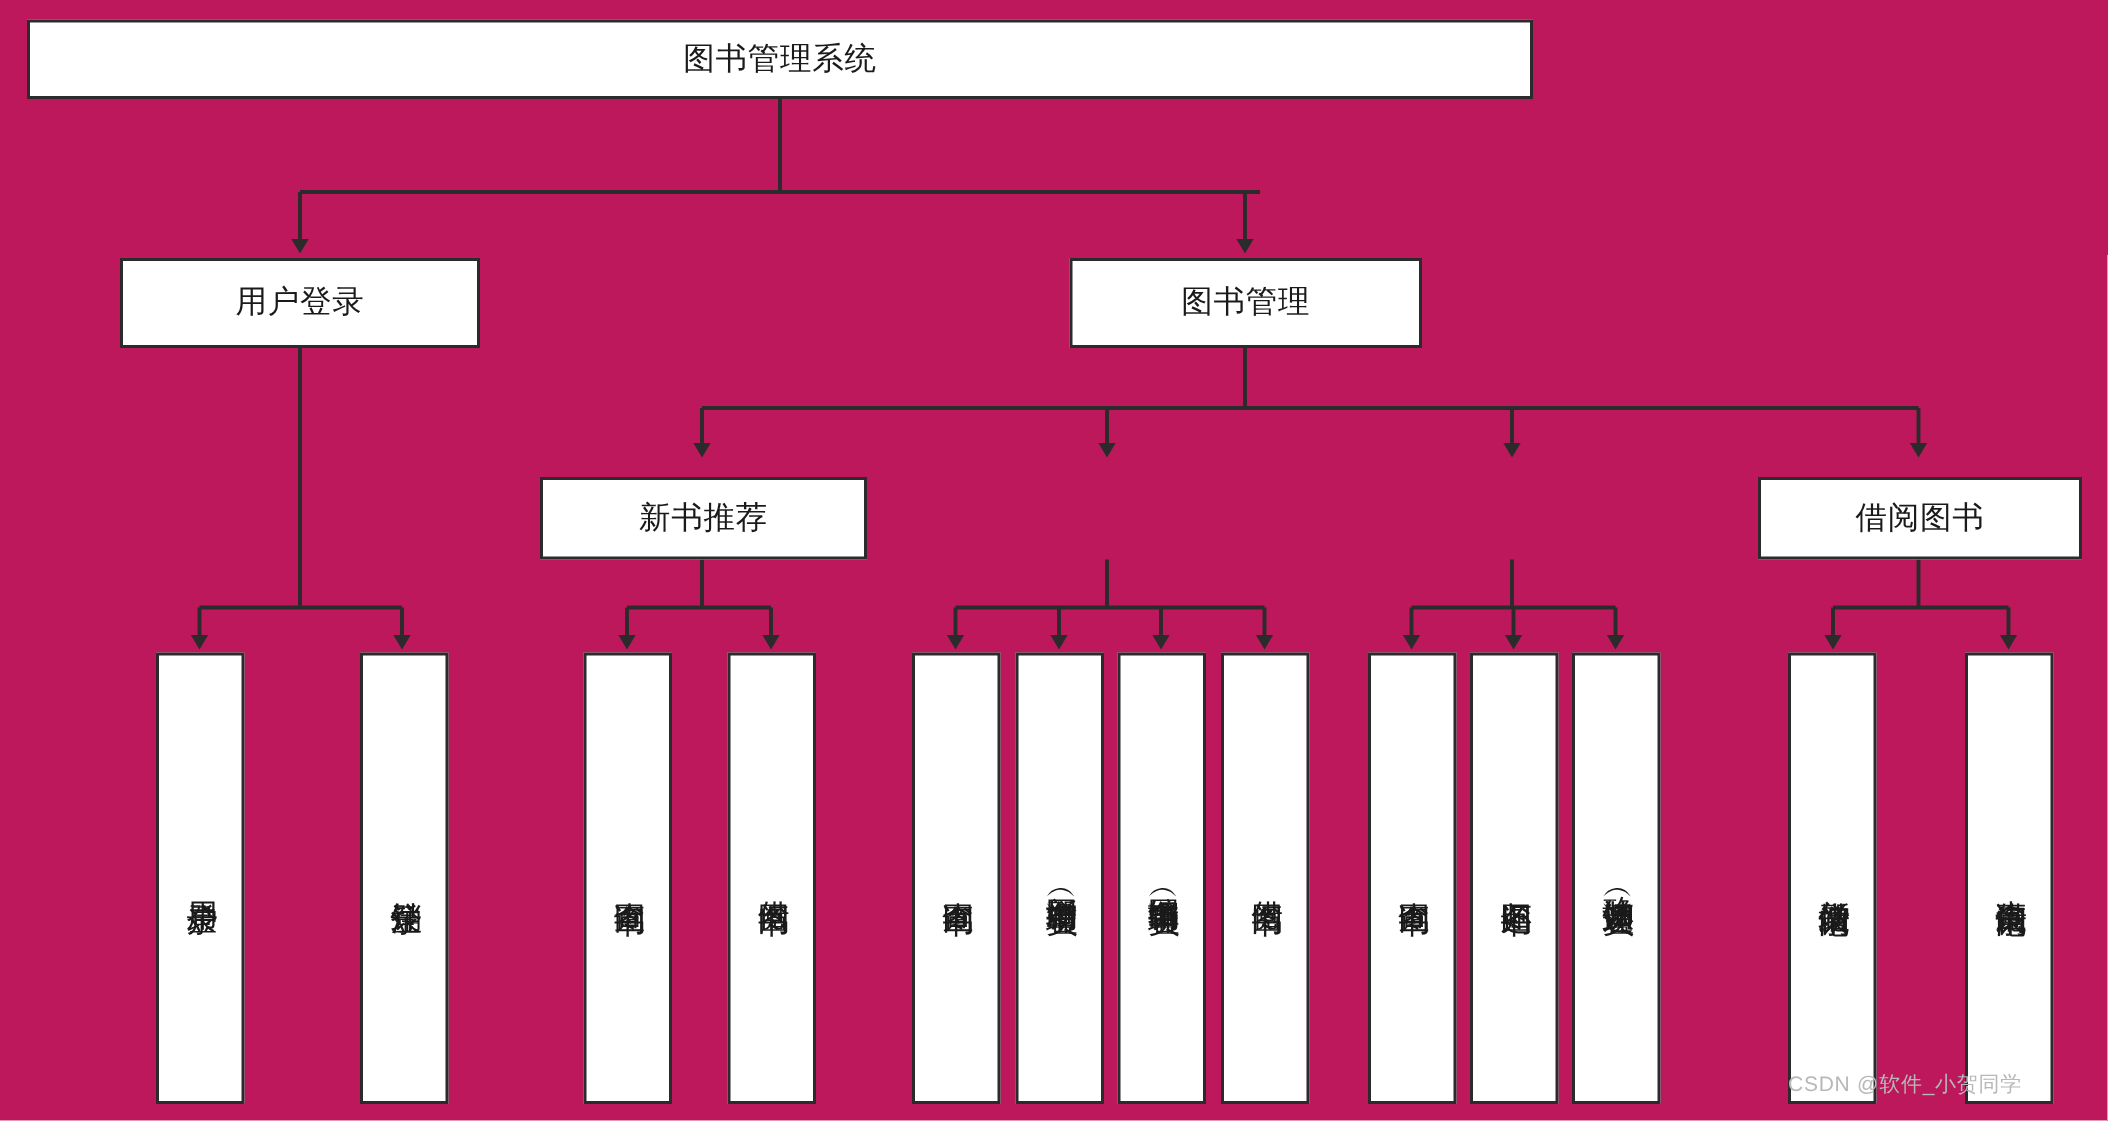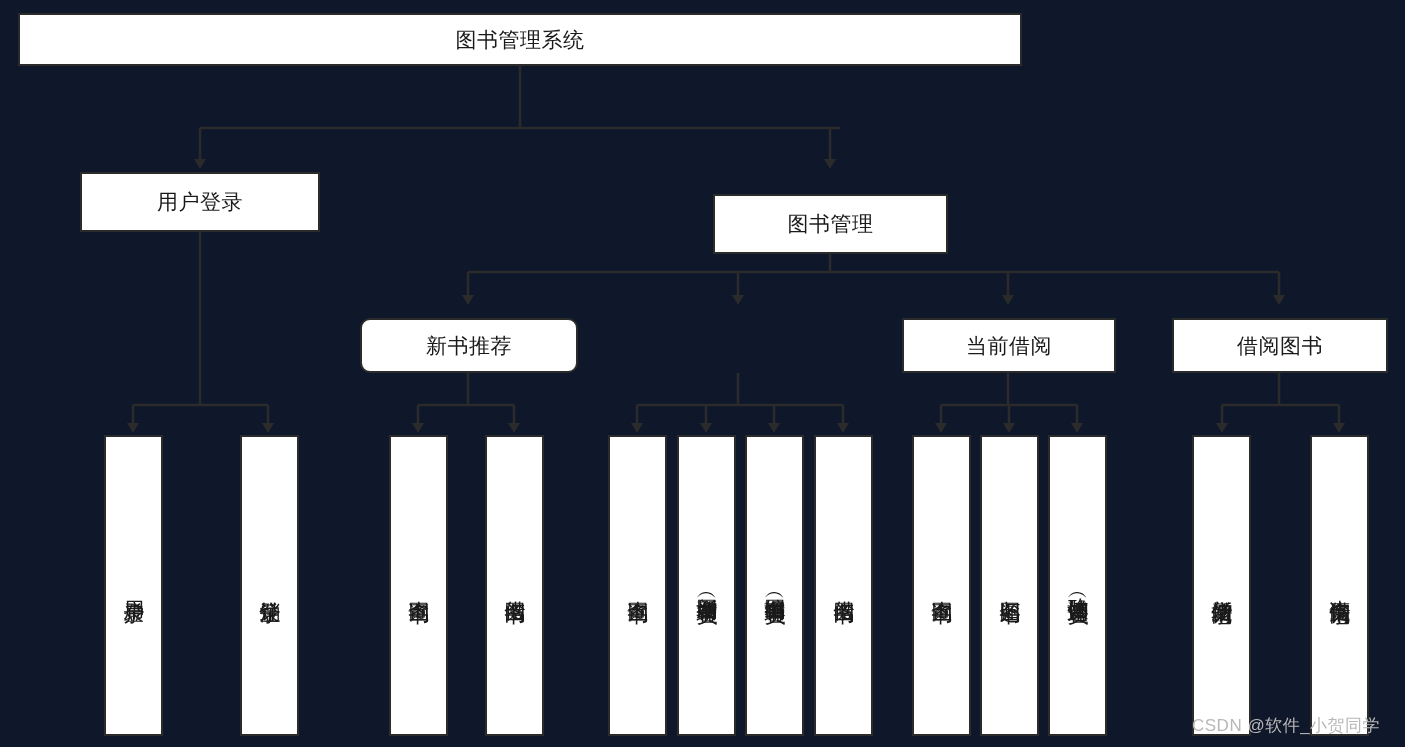--- a/index.html
+++ b/index.html
@@ -8,21 +8,21 @@
     padding: 0;
     background: #ffffff;
   }
   body {
     font-family: "Liberation Sans", "DejaVu Sans", sans-serif;
   }
   #canvas {
     position: relative;
     width: 1405px;
     height: 747px;
-    background: #0f172a;
+    background: #be185d;
     overflow: hidden;
   }
   #edges {
     position: absolute;
     left: 0;
     top: 0;
     width: 1405px;
     height: 747px;
     pointer-events: none;
   }
@@ -55,21 +55,21 @@
   .node.v .vtext {
     writing-mode: vertical-rl;
     text-orientation: upright;
     display: block;
     max-height: 100%;
   }
   .watermark {
     position: absolute;
     left: 1192px;
     top: 714px;
-    font-size: 17px;
+    font-size: 14px;
     color: #b8b8b8;
     white-space: nowrap;
     z-index: 5;
     letter-spacing: 0.5px;
   }
 </style>
 </head>
 <body>
 
 <div id="canvas">
@@ -124,29 +124,26 @@
     </g>
   </svg>
 
   <div class="node h" style="left:18px; top:13px; width:1004px; height:53px;">
     <span>图书管理系统</span>
   </div>
 
   <div class="node h" style="left:80px; top:172px; width:240px; height:60px;">
     <span>用户登录</span>
   </div>
-  <div class="node h" style="left:713px; top:172px; width:235px; height:60px;margin-top:22px;">
+  <div class="node h" style="left:713px; top:172px; width:235px; height:60px;">
     <span>图书管理</span>
   </div>
 
-  <div class="node h" style="left:360px; top:318px; width:218px; height:55px;border-radius:10px;">
+  <div class="node h" style="left:360px; top:318px; width:218px; height:55px;">
     <span>新书推荐</span>
-  </div>
-  <div class="node h" style="left:902px; top:318px; width:214px; height:55px;">
-    <span>当前借阅</span>
   </div>
   <div class="node h" style="left:1172px; top:318px; width:216px; height:55px;">
     <span>借阅图书</span>
   </div>
 
   <div class="node v" style="left:104px; top:435px; width:59px; height:301px;">
     <span class="vtext">用户登录</span>
   </div>
   <div class="node v" style="left:240px; top:435px; width:59px; height:301px;">
     <span class="vtext">注销登录</span>

